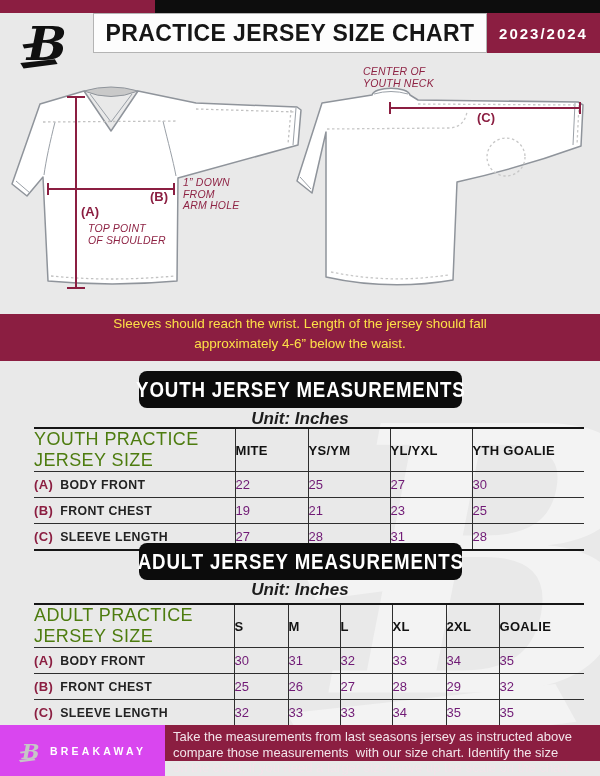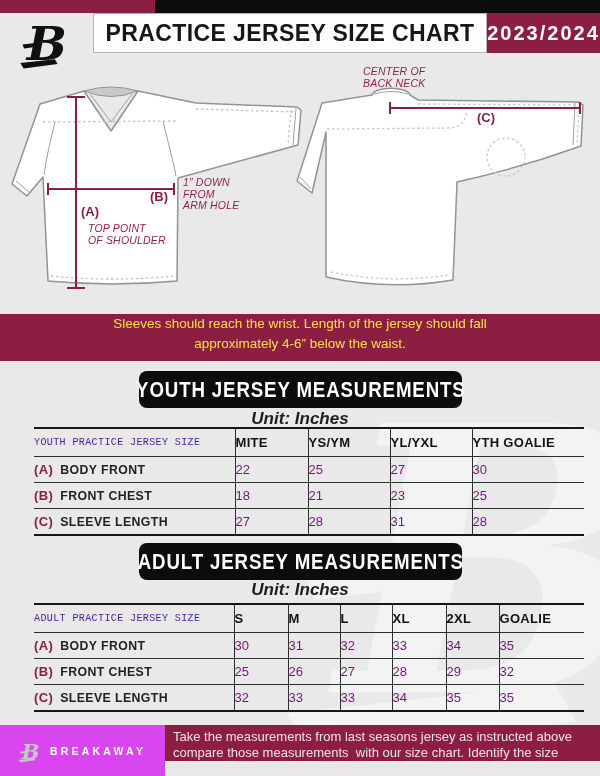--- a/index.html
+++ b/index.html
@@ -7,21 +7,21 @@
         font-family:"Liberation Sans","DejaVu Sans",sans-serif;}
 
   
   .strip-maroon{position:absolute;left:0;top:0;width:155px;height:13px;background:#8B1E41;}
   .strip-black{position:absolute;left:155px;top:0;width:445px;height:13px;background:#0d0d0d;}
   .titlebar{position:absolute;left:93px;top:13px;width:394px;height:40px;background:#fdfdfd;
             border:1px solid #b4b4b4;box-sizing:border-box;display:flex;align-items:center;
             justify-content:center;font-weight:bold;font-size:23px;letter-spacing:.4px;color:#161616;}
   .seasonbox{position:absolute;left:487px;top:13px;width:113px;height:40px;background:#8B1E41;
              display:flex;align-items:center;justify-content:center;color:#fff;font-weight:bold;
-             font-size:20px;letter-spacing:2px;}
+             font-size:15px;letter-spacing:2px;}
   .logo-header{position:absolute;left:16px;top:14px;}
 
   
   .watermark{position:absolute;left:253px;top:348px;opacity:1;z-index:0;}
 
   
   .diagram-svg{position:absolute;left:0;top:70px;z-index:1;}
   .mkey{position:absolute;color:#8B1E41;font-weight:bold;font-size:13px;z-index:2;}
   .mdesc{position:absolute;color:#8E2344;font-style:italic;font-size:10.5px;line-height:11.5px;
          letter-spacing:.2px;z-index:2;}
@@ -46,21 +46,21 @@
 
   
   .size-table{position:absolute;left:34px;border-collapse:collapse;table-layout:fixed;width:550px;z-index:2;
               border-top:2.5px solid #161616;}
   .table-youth{top:427px;}
   .table-adult{top:603px;}
   .size-table td{border-bottom:1.5px solid #2e2e2e;padding:0;vertical-align:middle;height:25px;}
   .size-table tr.hdr td{height:27px;}
   .size-table tr:last-child td{border-bottom:2.5px solid #161616;}
   .size-table td.vcell{border-left:1.5px solid #2e2e2e;}
-  .size-head{font-size:10px;color:#4c1d95;letter-spacing:.4px;padding-left:8px;font-family:Liberation Mono, monospace;}
+  .size-head{font-size:18px;color:#4d7c0f;letter-spacing:.4px;padding-left:8px;}
   .col-head{font-weight:bold;font-size:13px;color:#121212;letter-spacing:.3px;}
   .row-label{padding-left:17px;font-size:12.3px;color:#222;font-weight:bold;letter-spacing:.4px;margin-left:20px;}
   .row-key{color:#8B1E41;font-weight:bold;font-size:13px;margin-right:7px;}
   .val{font-size:13px;color:#701a75;}
 
   
   .footer-black{position:absolute;left:0;top:725px;width:165px;height:51px;background:#d946ef;
                 display:flex;align-items:center;padding-left:17px;box-sizing:border-box;z-index:3;}
   .footer-brand{color:#fff;font-weight:bold;font-size:10.5px;letter-spacing:3.2px;margin-left:9px;}
   .footer-maroon{position:absolute;left:165px;top:725px;width:435px;height:36px;background:#8B1E41;
@@ -153,21 +153,21 @@
   </div>
   <div class="mkey" style="left:150px;top:189px">(B)</div>
   <div class="mdesc" style="left:183px;top:177px">
     <span>1” DOWN</span>
     <span>FROM</span>
     <span>ARM HOLE</span>
   </div>
   <div class="mkey" style="left:477px;top:110px">(C)</div>
   <div class="mdesc" style="left:363px;top:66px">
     <span>CENTER OF</span>
-    <span>BACK NECK</span>
+    <span>YOUTH NECK</span>
   </div>
 
   <div class="note-banner">
     <div>Sleeves should reach the wrist. Length of the jersey should fall</div>
     <div>approximately 4-6” below the waist.</div>
   </div>
 
   <div class="badge badge-youth">
     <span>YOUTH JERSEY MEASUREMENTS</span>
   </div>
@@ -191,21 +191,21 @@
     </tr>
     <tr>
       <td class="row-label"><span class="row-key">(A)</span><span>BODY FRONT</span></td>
       <td class="vcell val">22</td>
       <td class="vcell val">25</td>
       <td class="vcell val">27</td>
       <td class="vcell val">30</td>
     </tr>
     <tr>
       <td class="row-label"><span class="row-key">(B)</span><span>FRONT CHEST</span></td>
-      <td class="vcell val">18</td>
+      <td class="vcell val">19</td>
       <td class="vcell val">21</td>
       <td class="vcell val">23</td>
       <td class="vcell val">25</td>
     </tr>
     <tr>
       <td class="row-label"><span class="row-key">(C)</span><span>SLEEVE LENGTH</span></td>
       <td class="vcell val">27</td>
       <td class="vcell val">28</td>
       <td class="vcell val">31</td>
       <td class="vcell val">28</td>

